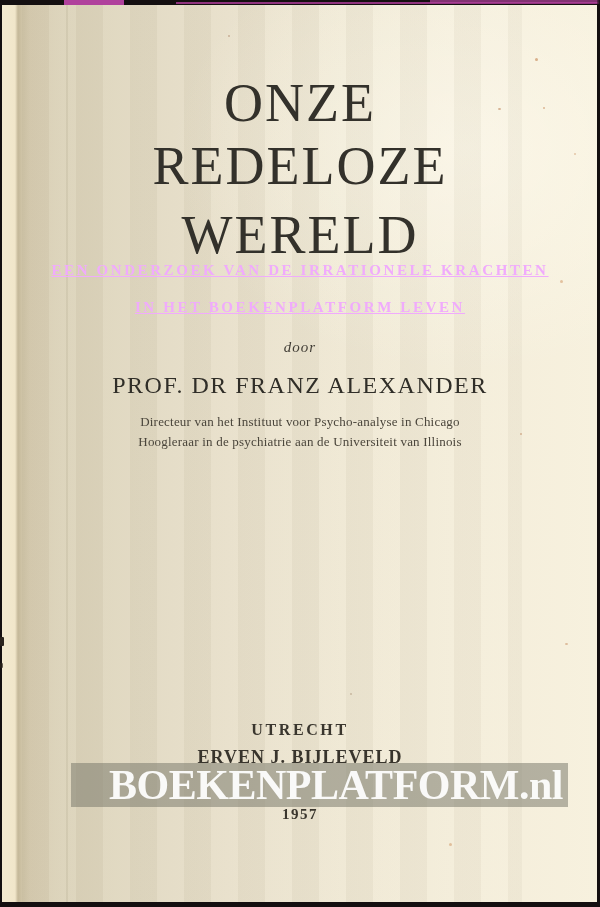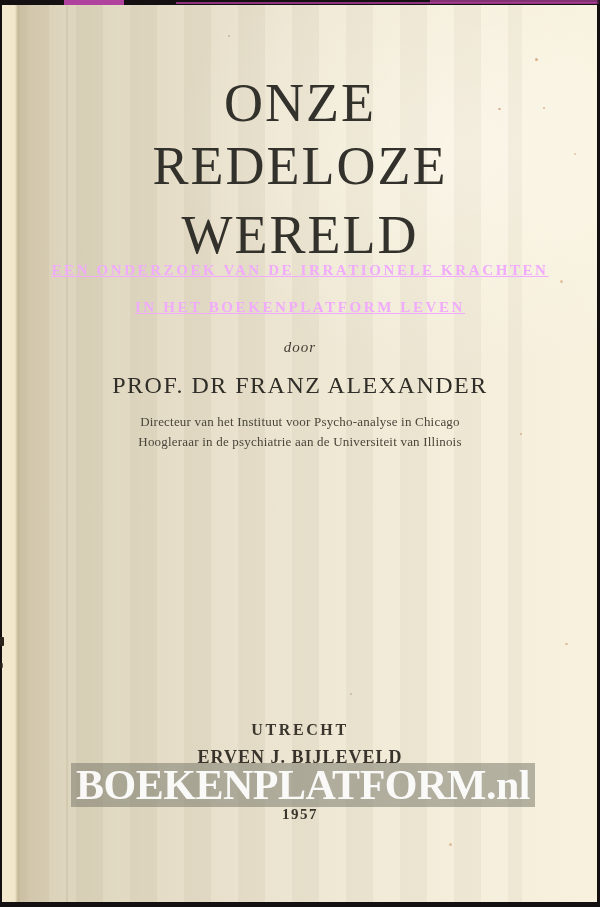--- a/index.html
+++ b/index.html
@@ -58,21 +58,21 @@
   .author{top:372px;font-size:24px;letter-spacing:1.5px;color:#302e28;}
   .credit{font-size:13px;color:#4a453b;letter-spacing:.2px;}
   .credit-l1{top:414px;} .credit-l2{top:434px;}
   .city{top:721px;font-size:16px;font-weight:600;letter-spacing:2.6px;color:#3a362e;}
   .publisher{top:747px;font-size:18px;font-weight:600;letter-spacing:1px;color:#38342c;}
   .year{top:806px;font-size:15px;font-weight:600;letter-spacing:1.5px;color:#3a362e;}
   
   .watermark{
     position:absolute;left:71px;top:763px;width:464px;height:44px;
     background:rgba(118,118,106,.52);
-    display:flex;align-items:center;justify-content:center;
+    display:flex;align-items:center;justify-content:center;padding-left:33px;
   }
   .watermark-text{
     font-size:42px;font-weight:700;letter-spacing:-.5px;
     color:rgba(255,255,255,.93);line-height:1;white-space:nowrap;
   }
 </style>
 </head>
 <body>
 
 <div class="page">

